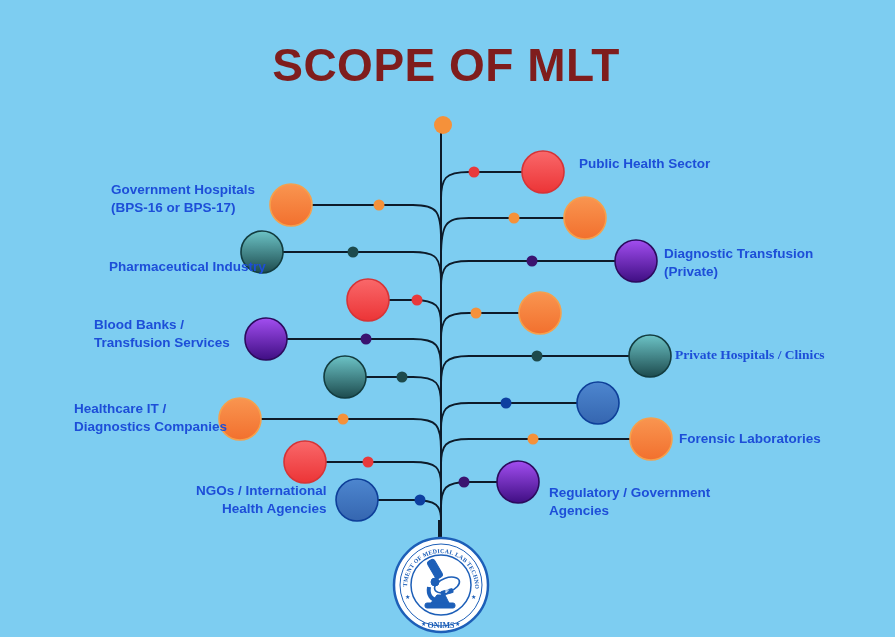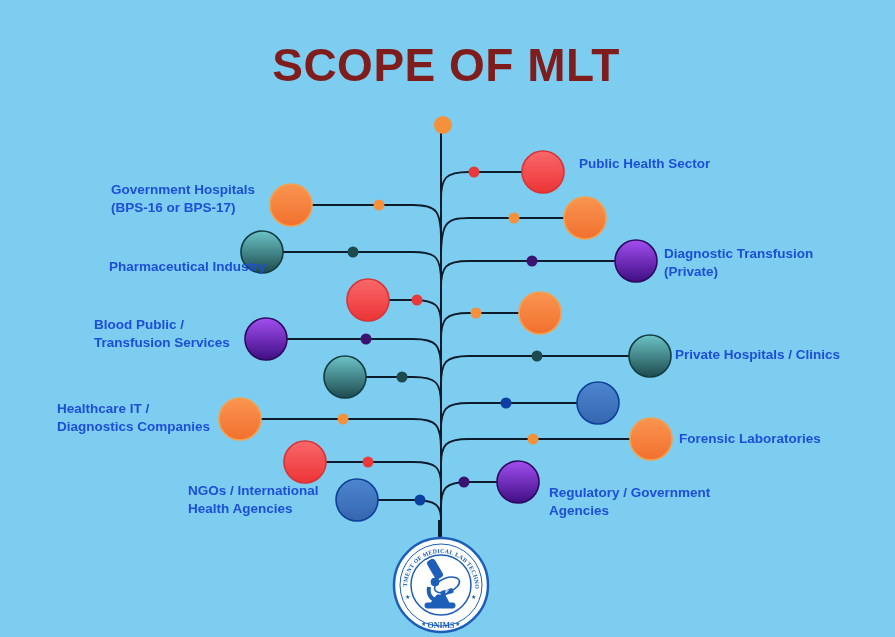--- a/index.html
+++ b/index.html
@@ -108,29 +108,29 @@
       </g>
   </svg>
 
   <div id="labels">
       <div class="label right" style="left: 579px; top: 155px;">Public Health Sector</div>
       <div class="label left" style="left: 111px; top: 181px;">Government Hospitals
 (BPS-16 or BPS-17)</div>
       <div class="label left" style="left: 75px; top: 258px; margin-left: 34px;">Pharmaceutical Industry</div>
       <div class="label right" style="left: 664px; top: 245px;">Diagnostic Transfusion
 (Private)</div>
-      <div class="label left" style="left: 94px; top: 316px;">Blood Public /
+      <div class="label left" style="left: 94px; top: 316px;">Blood Banks /
 Transfusion Services</div>
-      <div class="label right" style="left: 675px; top: 346px;">Private Hospitals / Clinics</div>
-      <div class="label left" style="left: 57px; top: 400px;">Healthcare IT /
+      <div class="label right" style="left: 675px; top: 346px; font-family: Liberation Serif, serif;">Private Hospitals / Clinics</div>
+      <div class="label left" style="left: 74px; top: 400px;">Healthcare IT /
 Diagnostics Companies</div>
       <div class="label right" style="left: 679px; top: 430px;">Forensic Laboratories</div>
       <div class="label right" style="left: 549px; top: 484px;">Regulatory / Government
 Agencies</div>
-      <div class="label left" style="left: 188px; top: 482px;">NGOs / International
+      <div class="label left" style="left: 196px; top: 482px; text-align: right;">NGOs / International
 Health Agencies</div>
     </div>
 
   <svg width="100" height="100" viewBox="0 0 100 100" style="position:absolute;left:391px;top:535px">
     <defs>
       <path id="arcTop" d="M 16 52 A 34 34 0 0 1 84 52"></path>
       <path id="arcBot" d="M 28 78 A 30 30 0 0 0 72 78"></path>
     </defs>
     <circle cx="50" cy="50" r="47" fill="#ffffff" stroke="#1d5fb8" stroke-width="2.5"></circle>
     <circle cx="50" cy="50" r="41" fill="none" stroke="#1d5fb8" stroke-width="1"></circle>

